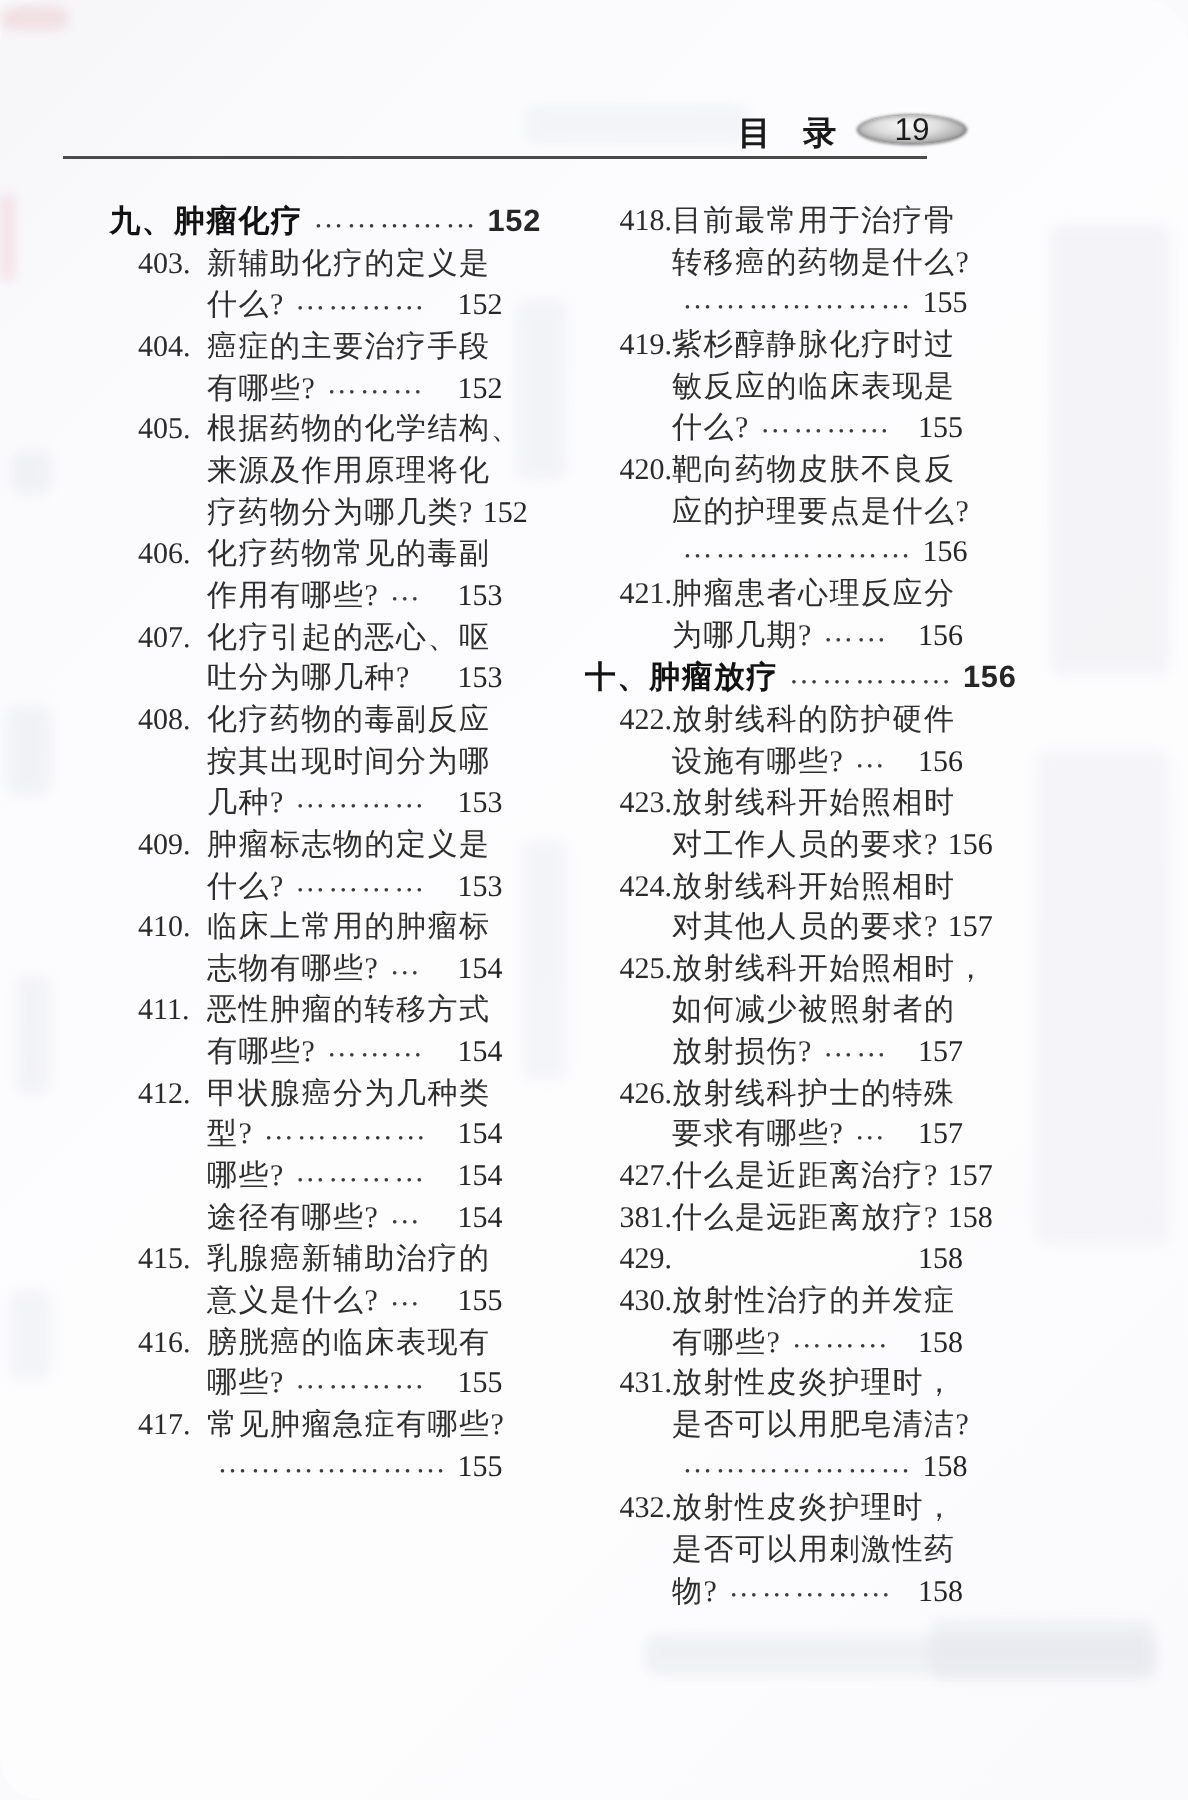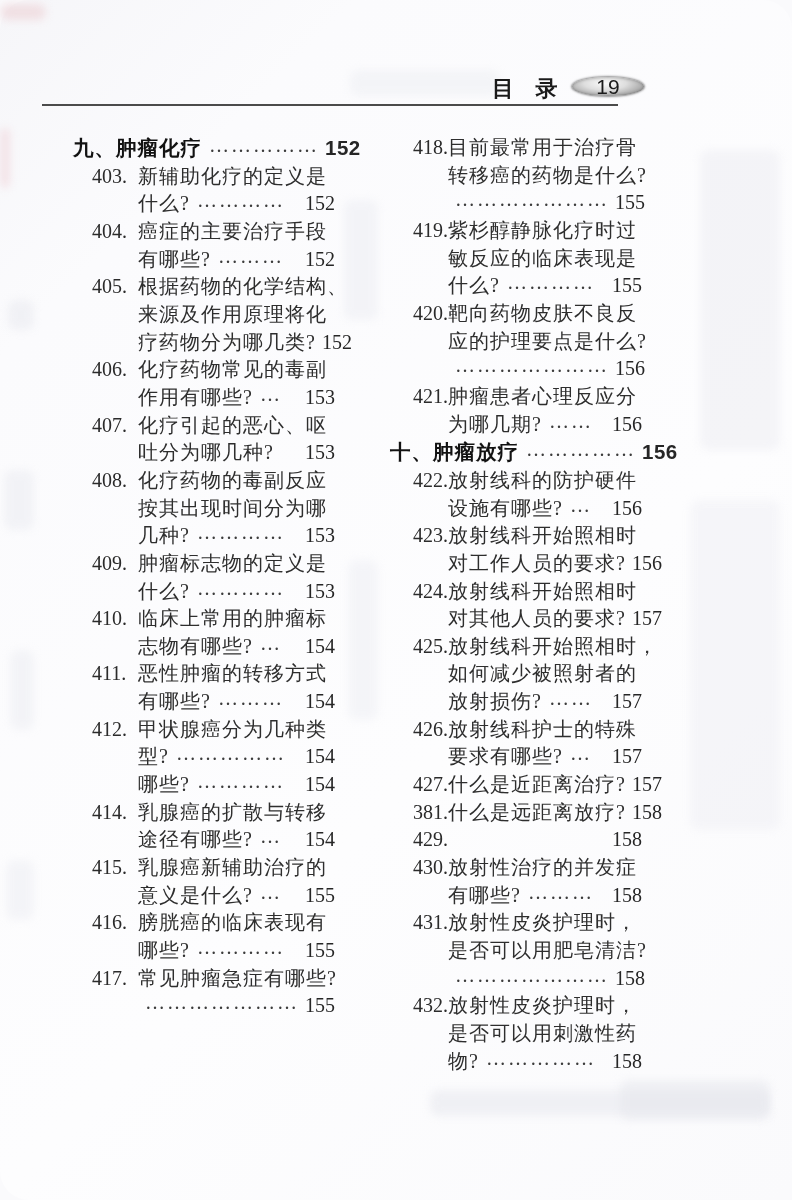--- a/index.html
+++ b/index.html
@@ -195,24 +195,20 @@
         </div>
       </div>
       <div class="entry">
         <div class="line cont">
           <span class="t">哪些?</span>
           <span class="leader">…………</span>
           <span class="pg">154</span>
         </div>
       </div>
       <div class="entry">
-        <div class="line first">
-          <span class="num">414.</span>
-          <span class="t">乳腺癌的扩散与转移</span>
-        </div>
         <div class="line cont">
           <span class="t">途径有哪些?</span>
           <span class="leader">…</span>
           <span class="pg">154</span>
         </div>
       </div>
       <div class="entry">
         <div class="line first">
           <span class="num">415.</span>
           <span class="t">乳腺癌新辅助治疗的</span>

